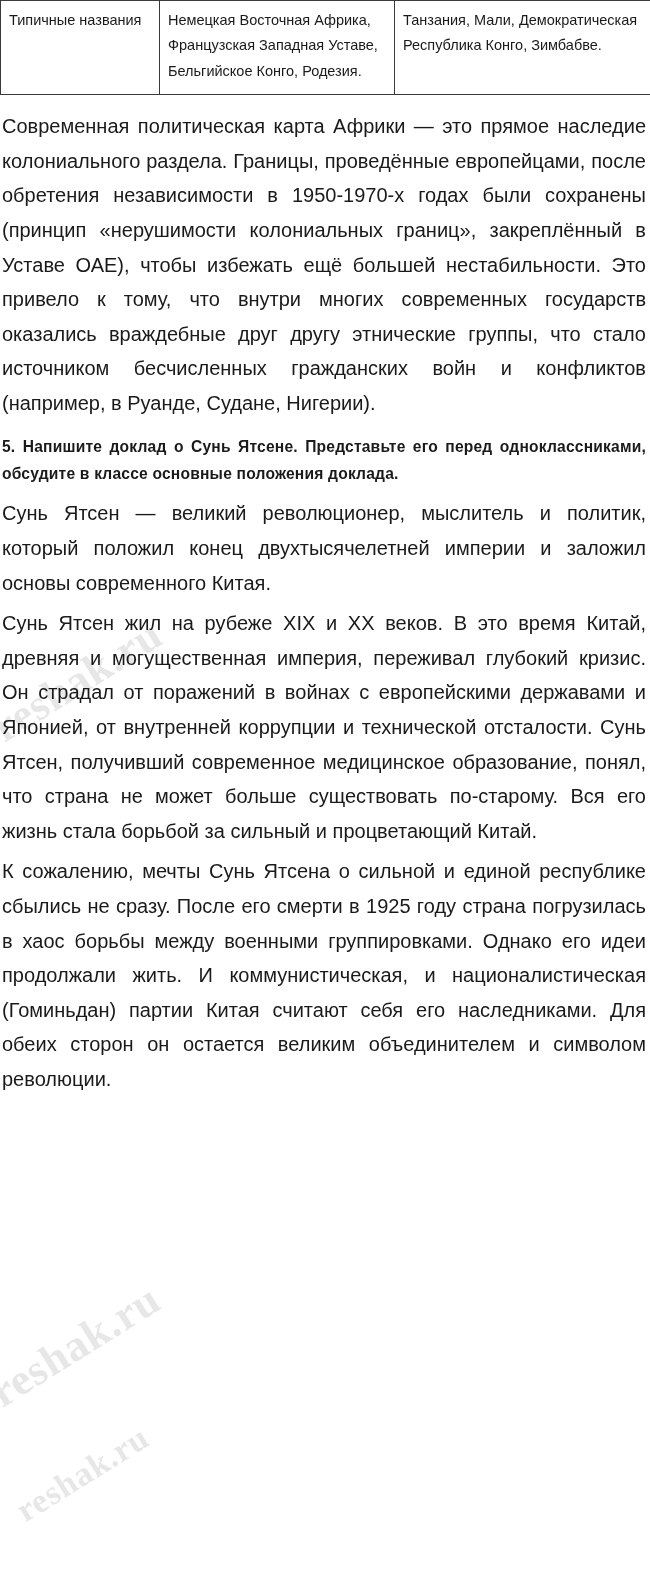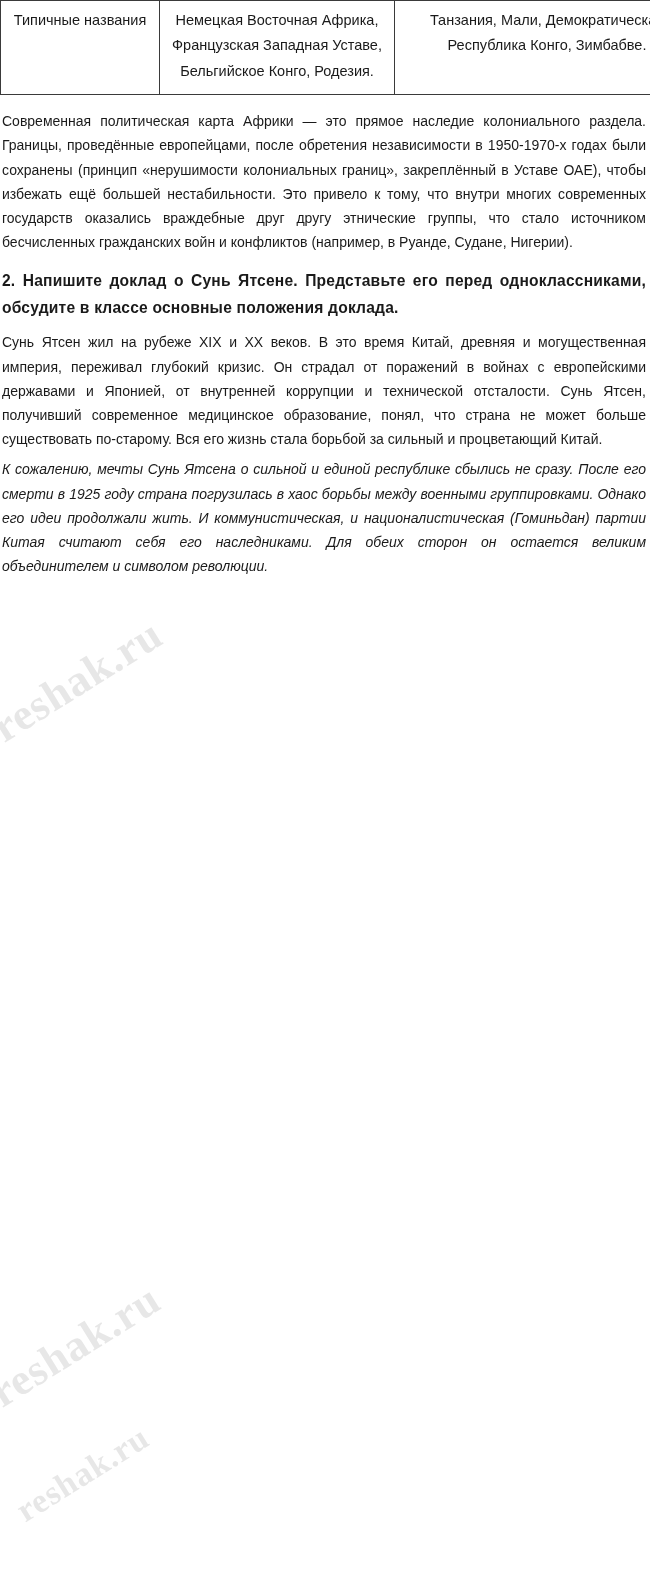--- a/index.html
+++ b/index.html
@@ -46,43 +46,42 @@
     table-layout: fixed;
     margin: 0;
   }
   table.tbl td {
     border: 1px solid #3a3a3a;
     vertical-align: top;
     padding: 7px 8px 10px 8px;
     font-size: 14.5px;
     line-height: 1.75;
     font-family: "Liberation Sans", sans-serif;
-    text-align: center;
   }
   td.c1 { width: 142px; }
   td.c2 { width: 218px; }
   td.c3 { width: 288px; }
 
   p {
     margin: 0 0 6px 0;
     padding: 0 4px 0 2px;
-    font-size: 14px;
+    font-size: 20px;
     line-height: 1.73;
     text-align: justify;
     text-justify: inter-word;
   }
   p.first { margin-top: 14px; }
   p.bold {
     font-weight: bold;
     font-size: 15.6px;
     letter-spacing: 0.2px;
     margin-top: 14px;
     margin-bottom: 8px;
   }
-  p.tight { margin-bottom: 2px; font-style: italic; }
+  p.tight { margin-bottom: 2px; }
 </style>
 </head>
 <body>
 
 <div class="page">
 
   <div class="wm wm1">reshak.ru</div>
   <div class="wm wm2">reshak.ru</div>
   <div class="wm wm3">reshak.ru</div>
 
@@ -93,22 +92,23 @@
           <tr>
         <td class="c1">Типичные названия</td>
         <td class="c2">Немецкая Восточная Африка, Французская Западная Уставе, Бельгийское Конго, Родезия.</td>
         <td class="c3">Танзания, Мали, Демократическая Республика Конго, Зимбабве.</td>
       </tr>
     </tbody>
       </table>
 
     <p class="first">Современная политическая карта Африки — это прямое наследие колониального раздела. Границы, проведённые европейцами, после обретения независимости в 1950-1970-х годах были сохранены (принцип «нерушимости колониальных границ», закреплённый в Уставе ОАЕ), чтобы избежать ещё большей нестабильности. Это привело к тому, что внутри многих современных государств оказались враждебные друг другу этнические группы, что стало источником бесчисленных гражданских войн и конфликтов (например, в Руанде, Судане, Нигерии).</p>
 
-    <p class="bold">2. Напишите доклад о Сунь Ятсене. Представьте его перед одноклассниками, обсудите в классе основные положения доклада.</p>
+    <p class="bold">5. Напишите доклад о Сунь Ятсене. Представьте его перед одноклассниками, обсудите в классе основные положения доклада.</p>
 
+    <p>Сунь Ятсен — великий революционер, мыслитель и политик, который положил конец двухтысячелетней империи и заложил основы современного Китая.</p>
 
     <p>Сунь Ятсен жил на рубеже XIX и XX веков. В это время Китай, древняя и могущественная империя, переживал глубокий кризис. Он страдал от поражений в войнах с европейскими державами и Японией, от внутренней коррупции и технической отсталости. Сунь Ятсен, получивший современное медицинское образование, понял, что страна не может больше существовать по-старому. Вся его жизнь стала борьбой за сильный и процветающий Китай.</p>
 
 
 
 
     <p class="tight">К сожалению, мечты Сунь Ятсена о сильной и единой республике сбылись не сразу. После его смерти в 1925 году страна погрузилась в хаос борьбы между военными группировками. Однако его идеи продолжали жить. И коммунистическая, и националистическая (Гоминьдан) партии Китая считают себя его наследниками. Для обеих сторон он остается великим объединителем и символом революции.</p>
 
   </div>
 </div>

